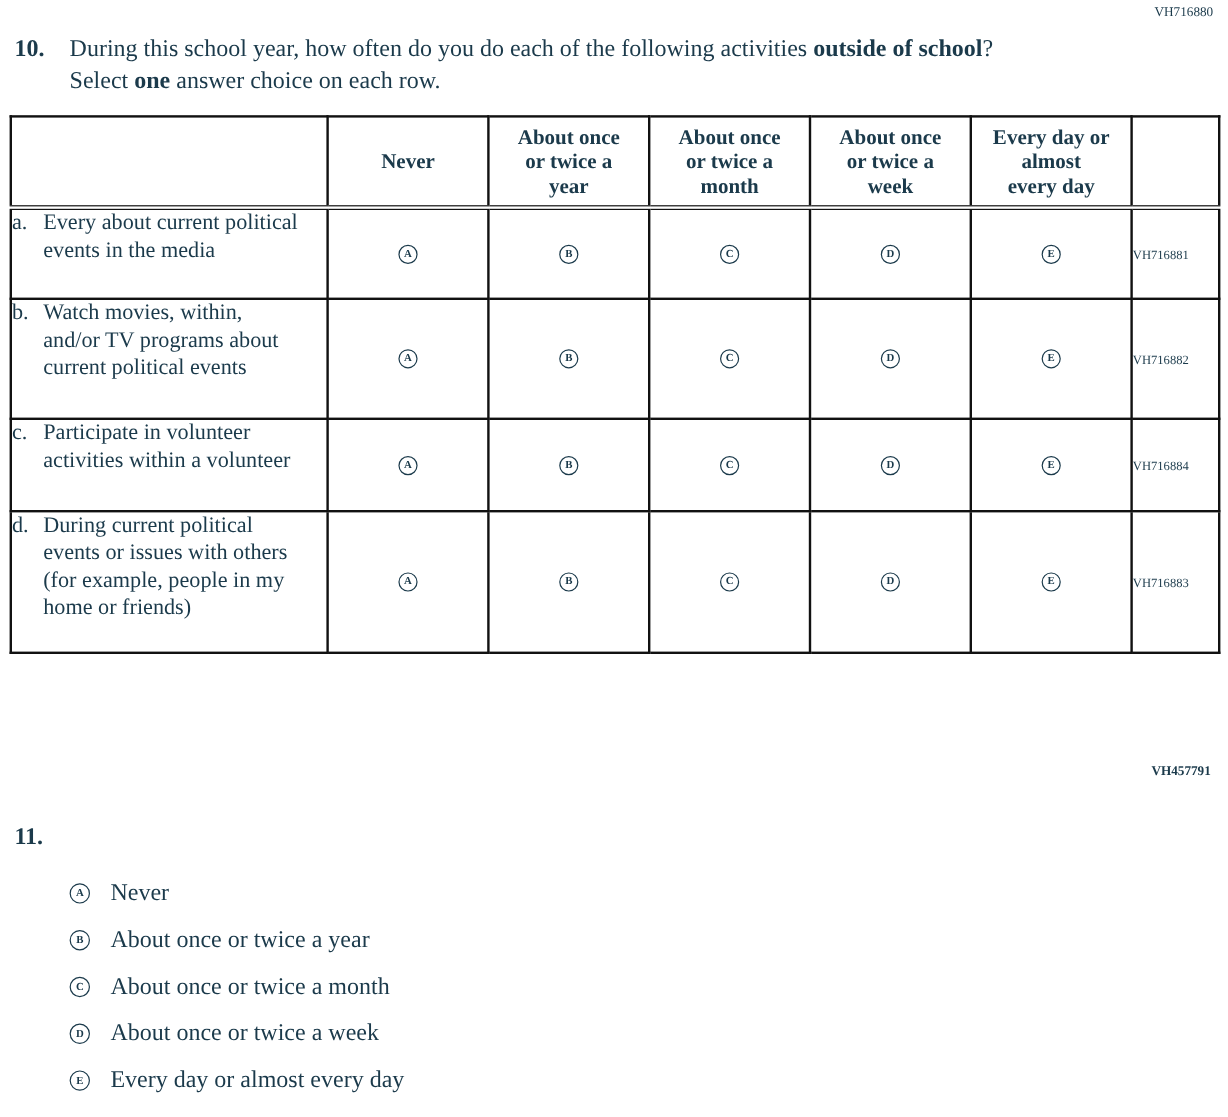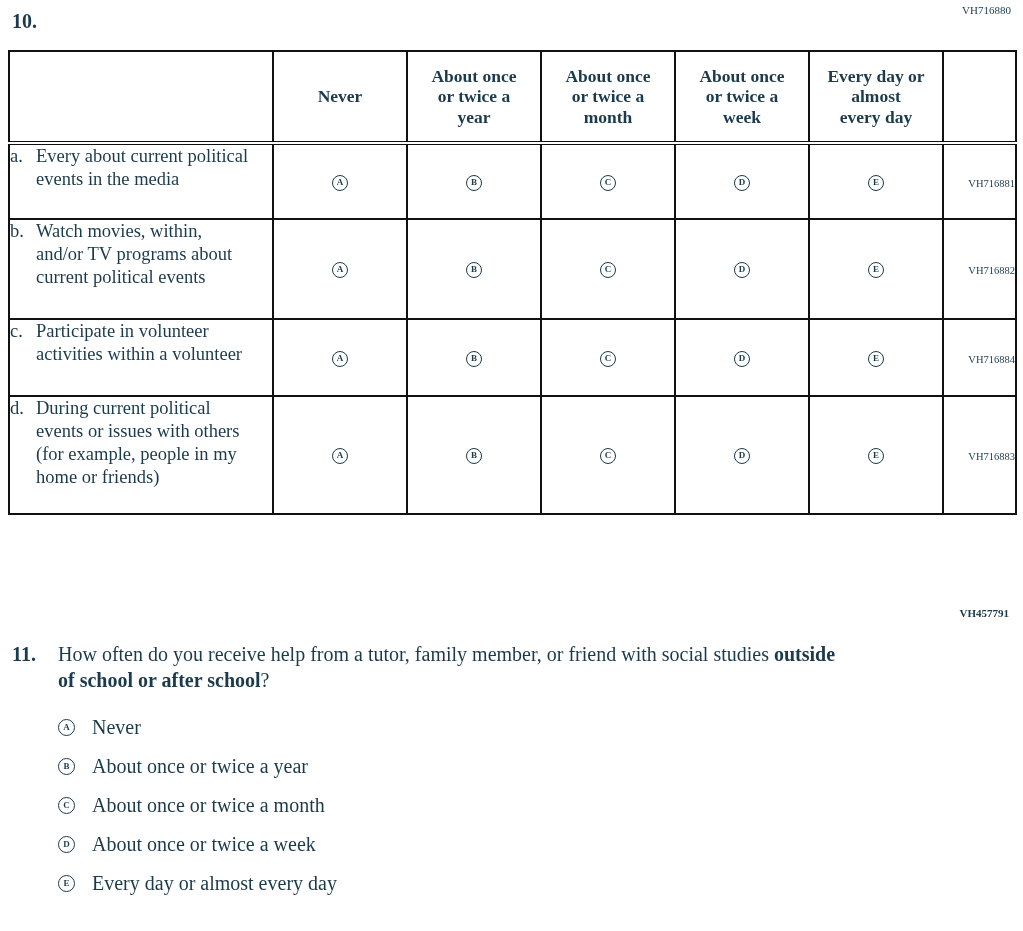--- a/index.html
+++ b/index.html
@@ -25,21 +25,21 @@
     position: absolute;
     top: 4px;
     right: 12px;
   }
   
   .question {
     display: flex;
     align-items: flex-start;
     margin-left: 12px;
   }
-  .q10 { padding-top: 8px; }
+  .q10 { padding-top: 28px; }
   .qnum {
     font-weight: bold;
     font-size: 20px;
     width: 46px;
     flex: 0 0 46px;
     line-height: 1.3;
   }
   .qtext {
     font-size: 20px;
     line-height: 1.3;
@@ -59,21 +59,21 @@
     padding: 0;
   }
   table.grid thead th {
     border-bottom: 4px double #111111;
     font-weight: bold;
     font-size: 17.5px;
     line-height: 1.18;
     text-align: center;
     vertical-align: middle;
     white-space: pre-line;
-    height: 92px;
+    height: 76px;
     padding: 4px 2px;
     margin-left: 20px;
   }
   td.item {
     vertical-align: top;
     padding: 3px 4px 3px 6px;
   }
   .item-flex { display: flex; }
   .item-letter {
     flex: 0 0 26px;
@@ -83,21 +83,21 @@
   .item-text {
     font-size: 18.5px;
     line-height: 1.25;
     max-width: 215px;
   }
   td.opt {
     text-align: center;
     vertical-align: middle;
   }
   td.code-cell {
-    text-align: right;
+    text-align: left;
     vertical-align: middle;
     padding: 0 2px;
   }
   td.code-cell .small-code { font-size: 10.5px; }
   tr.row-a td { height: 76px; }
   tr.row-b td { height: 100px; }
   tr.row-c td { height: 77px; }
   tr.row-d td { height: 118px; }
   
   .bubble {
@@ -113,21 +113,21 @@
     color: #1b3a4b;
     cursor: pointer;
     vertical-align: middle;
   }
   
   .mid-code {
     text-align: right;
     margin: 92px 14px 0 0;
     font-weight: bold;
   }
-  .q11 { margin-top: 22px; }
+  .q11 { margin-top: 35px; }
   .options {
     margin: 24px 0 0 58px;
   }
   .option-row {
     display: flex;
     align-items: center;
     margin-bottom: 19px;
   }
   .option-row .bubble {
     width: 17px;
@@ -141,20 +141,21 @@
     line-height: 1;
   }
 </style>
 </head>
 <body>
 
 <div class="small-code top-code">VH716880</div>
 
 <div class="question q10">
   <span class="qnum">10.</span>
+  <div class="qtext"><span>During this school year, how often do you do each of the following activities </span><b>outside of school</b><span>? Select </span><b>one</b><span> answer choice on each row.</span></div>
 </div>
 
 <table class="grid">
   <colgroup>
     <col style="width:264px">
     <col style="width:134px">
     <col style="width:134px">
     <col style="width:134px">
     <col style="width:134px">
     <col style="width:134px">
@@ -236,21 +237,20 @@
       <td class="opt"><span class="bubble">E</span></td>
       <td class="code-cell"><span class="small-code">VH716883</span></td>
     </tr>
   </tbody>
 </table>
 
 <div class="small-code mid-code">VH457791</div>
 
 <div class="question q11">
   <span class="qnum">11.</span>
-  <div class="qtext"><span>How often do you receive help from a tutor, family member, or friend with social studies </span><b>outside of school or after school</b><span>?</span></div>
 </div>
 
 <div class="options">
   <div class="option-row">
     <span class="bubble">A</span>
     <span class="option-label">Never</span>
   </div>
   <div class="option-row">
     <span class="bubble">B</span>
     <span class="option-label">About once or twice a year</span>

